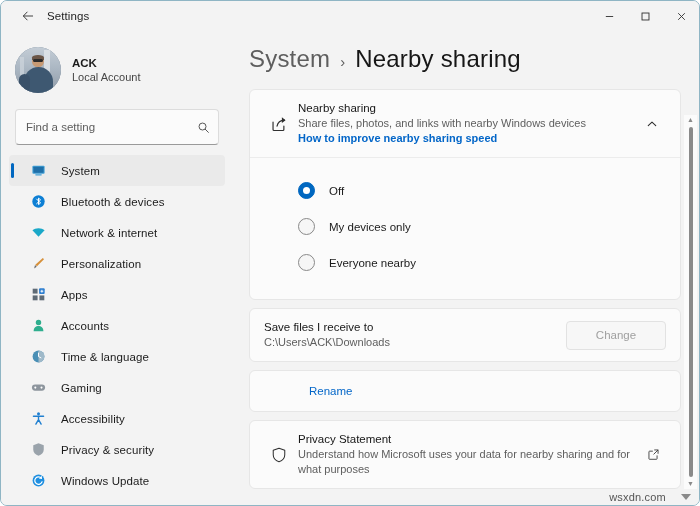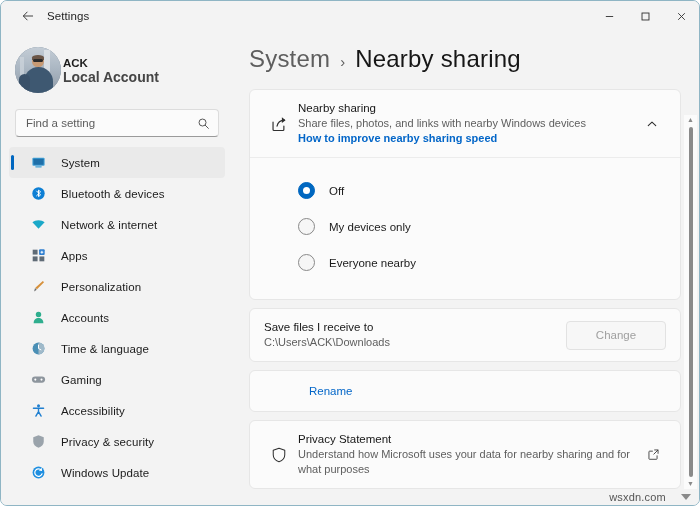--- a/index.html
+++ b/index.html
@@ -62,27 +62,27 @@
     position: relative;
   }
   .avatar .sky { position:absolute; inset:0; background: linear-gradient(#c4cdd6 0%, #aab6c2 48%, #8f9aa6 100%); }
   .avatar .bldg { position:absolute; left:64%; top:6%; width:13%; height:62%; background:#dfe4e9; opacity:.85; }
   .avatar .bldg2 { position:absolute; left:10%; top:22%; width:10%; height:46%; background:#cfd6dd; opacity:.7; }
   .avatar .head { position:absolute; left:38%; top:20%; width:24%; height:24%; border-radius:50%; background:#c79a74; }
   .avatar .hair { position:absolute; left:36%; top:17%; width:28%; height:12%; border-radius:50% 50% 0 0; background:#6b5647; }
   .avatar .glasses { position:absolute; left:39%; top:27%; width:22%; height:5%; background:#2b2b2b; border-radius:2px; }
   .avatar .body { position:absolute; left:20%; top:44%; width:62%; height:56%; border-radius:16px 16px 0 0; background:#3e5871; }
   .avatar .arm { position:absolute; left:8%; top:58%; width:24%; height:40%; border-radius:10px; background:#3a5169; }
-  .acct-text { margin-left: 2px; }
+  .acct-text { margin-left: 11px; }
   .acct-name { font-size: 11.5px; font-weight: bold; color: #1b1b1b; line-height: 14px; }
-  .acct-type { font-size: 14px; color: #454545; line-height: 15px; font-weight: bold; }
+  .acct-type { font-size: 11px; color: #454545; line-height: 15px; }
 
   .searchwrap {
     margin: 10px 14px 0 14px;
-    height: 28px;
+    height: 36px;
     background: #fbfbfb;
     border: 1px solid #dcdcdc;
     border-bottom: 1px solid #9a9a9a;
     border-radius: 4px;
     display: flex; align-items: center;
     padding: 0 8px 0 10px;
   }
   .searchwrap input {
     flex: 1; border: none; outline: none; background: transparent;
     font-family: "Liberation Sans", sans-serif;
@@ -285,38 +285,38 @@
           <svg width="15" height="15" viewBox="0 0 16 16">
             <path d="M1.5 5.6 C4.5 2.6 11.5 2.6 14.5 5.6 L8 12.6 Z" fill="#1aa8c8"></path>
           </svg>
         </span>
         <span class="nav-label">Network &amp; internet</span>
       </div>
 
       <div class="navitem">
         <span class="nav-ico">
           <svg width="15" height="15" viewBox="0 0 16 16">
+            <path d="M12.6 2.2 L13.9 3.5 L6.4 11 L4.6 9.2 Z" fill="#d6903a"></path>
+            <path d="M4.3 9.6 L6.1 11.4 L3.3 13.2 Z" fill="#6b6b6b"></path>
+          </svg>
+        </span>
+        <span class="nav-label">Personalization</span>
+      </div>
+
+      <div class="navitem">
+        <span class="nav-ico">
+          <svg width="15" height="15" viewBox="0 0 16 16">
             <rect x="1.8" y="1.8" width="5.2" height="5.2" fill="#5f6b76"></rect>
             <rect x="1.8" y="9" width="5.2" height="5.2" fill="#5f6b76"></rect>
             <rect x="9" y="9" width="5.2" height="5.2" fill="#5f6b76"></rect>
             <rect x="8.6" y="1.4" width="6" height="6" rx="1" fill="#2f7fd0"></rect>
             <path d="M11.6 3 V6 M10.1 4.5 H13.1" stroke="#fff" stroke-width="1" fill="none"></path>
           </svg>
         </span>
         <span class="nav-label">Apps</span>
-      </div>
-
-      <div class="navitem">
-        <span class="nav-ico">
-          <svg width="15" height="15" viewBox="0 0 16 16">
-            <path d="M12.6 2.2 L13.9 3.5 L6.4 11 L4.6 9.2 Z" fill="#d6903a"></path>
-            <path d="M4.3 9.6 L6.1 11.4 L3.3 13.2 Z" fill="#6b6b6b"></path>
-          </svg>
-        </span>
-        <span class="nav-label">Personalization</span>
       </div>
 
       <div class="navitem">
         <span class="nav-ico">
           <svg width="15" height="15" viewBox="0 0 16 16">
             <circle cx="8" cy="4.8" r="2.9" fill="#2fae8e"></circle>
             <path d="M2.8 14 C2.8 10.4 5.2 8.6 8 8.6 C10.8 8.6 13.2 10.4 13.2 14 Z" fill="#2fae8e"></path>
           </svg>
         </span>
         <span class="nav-label">Accounts</span>

